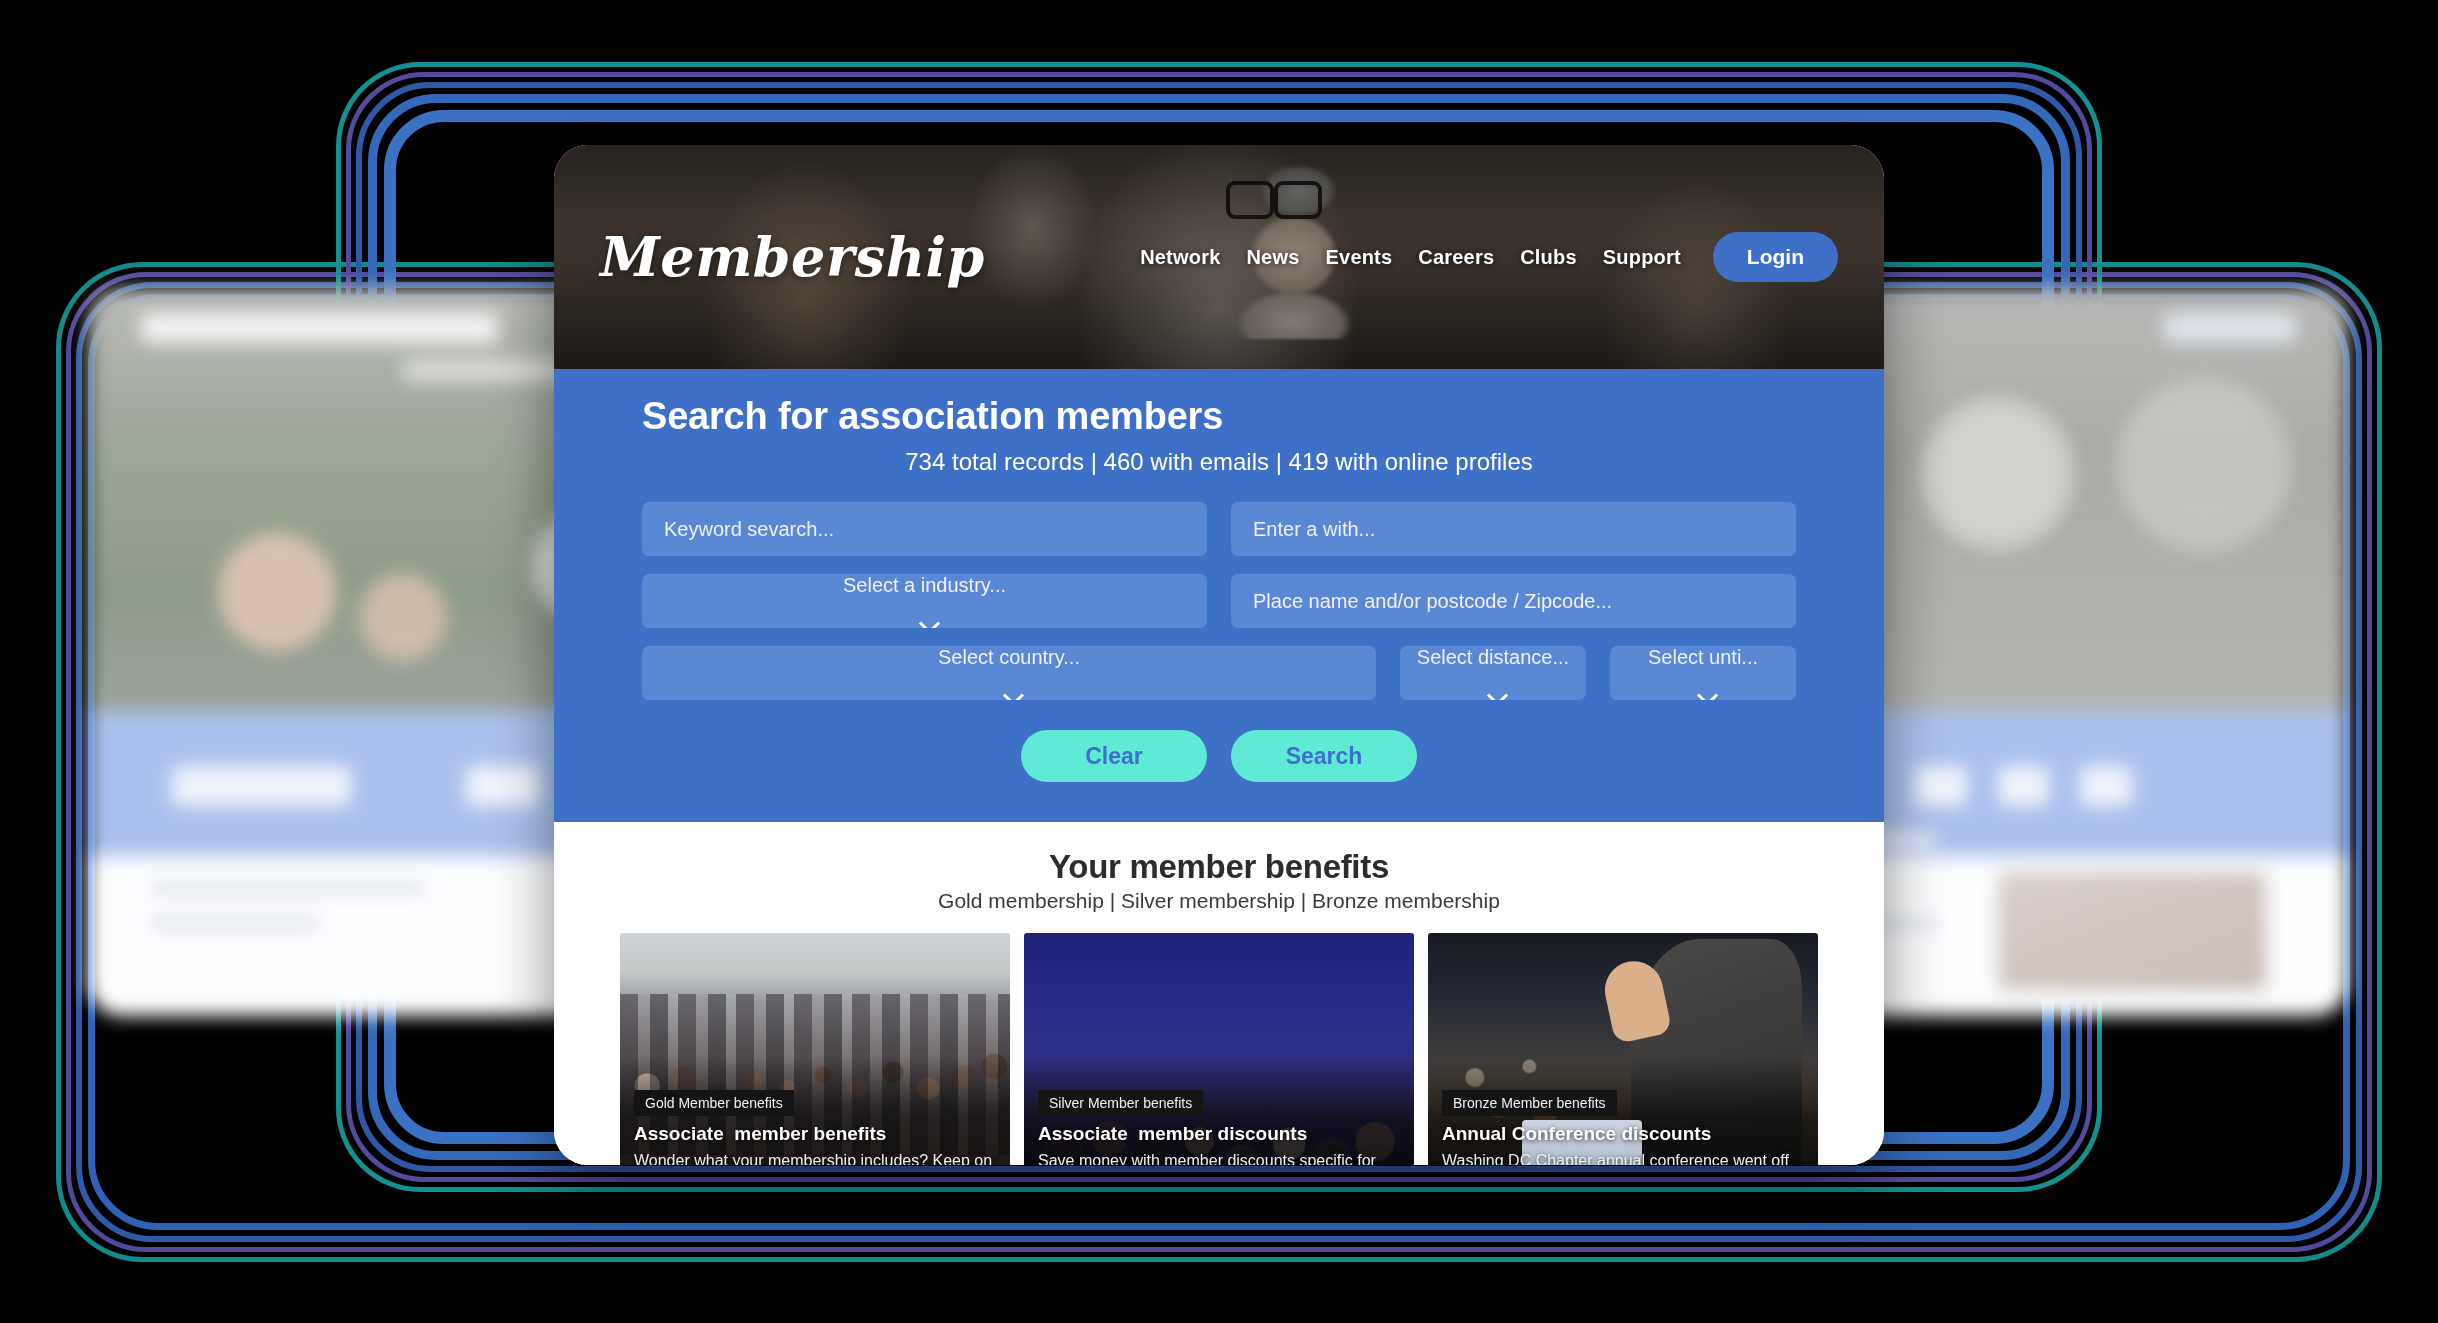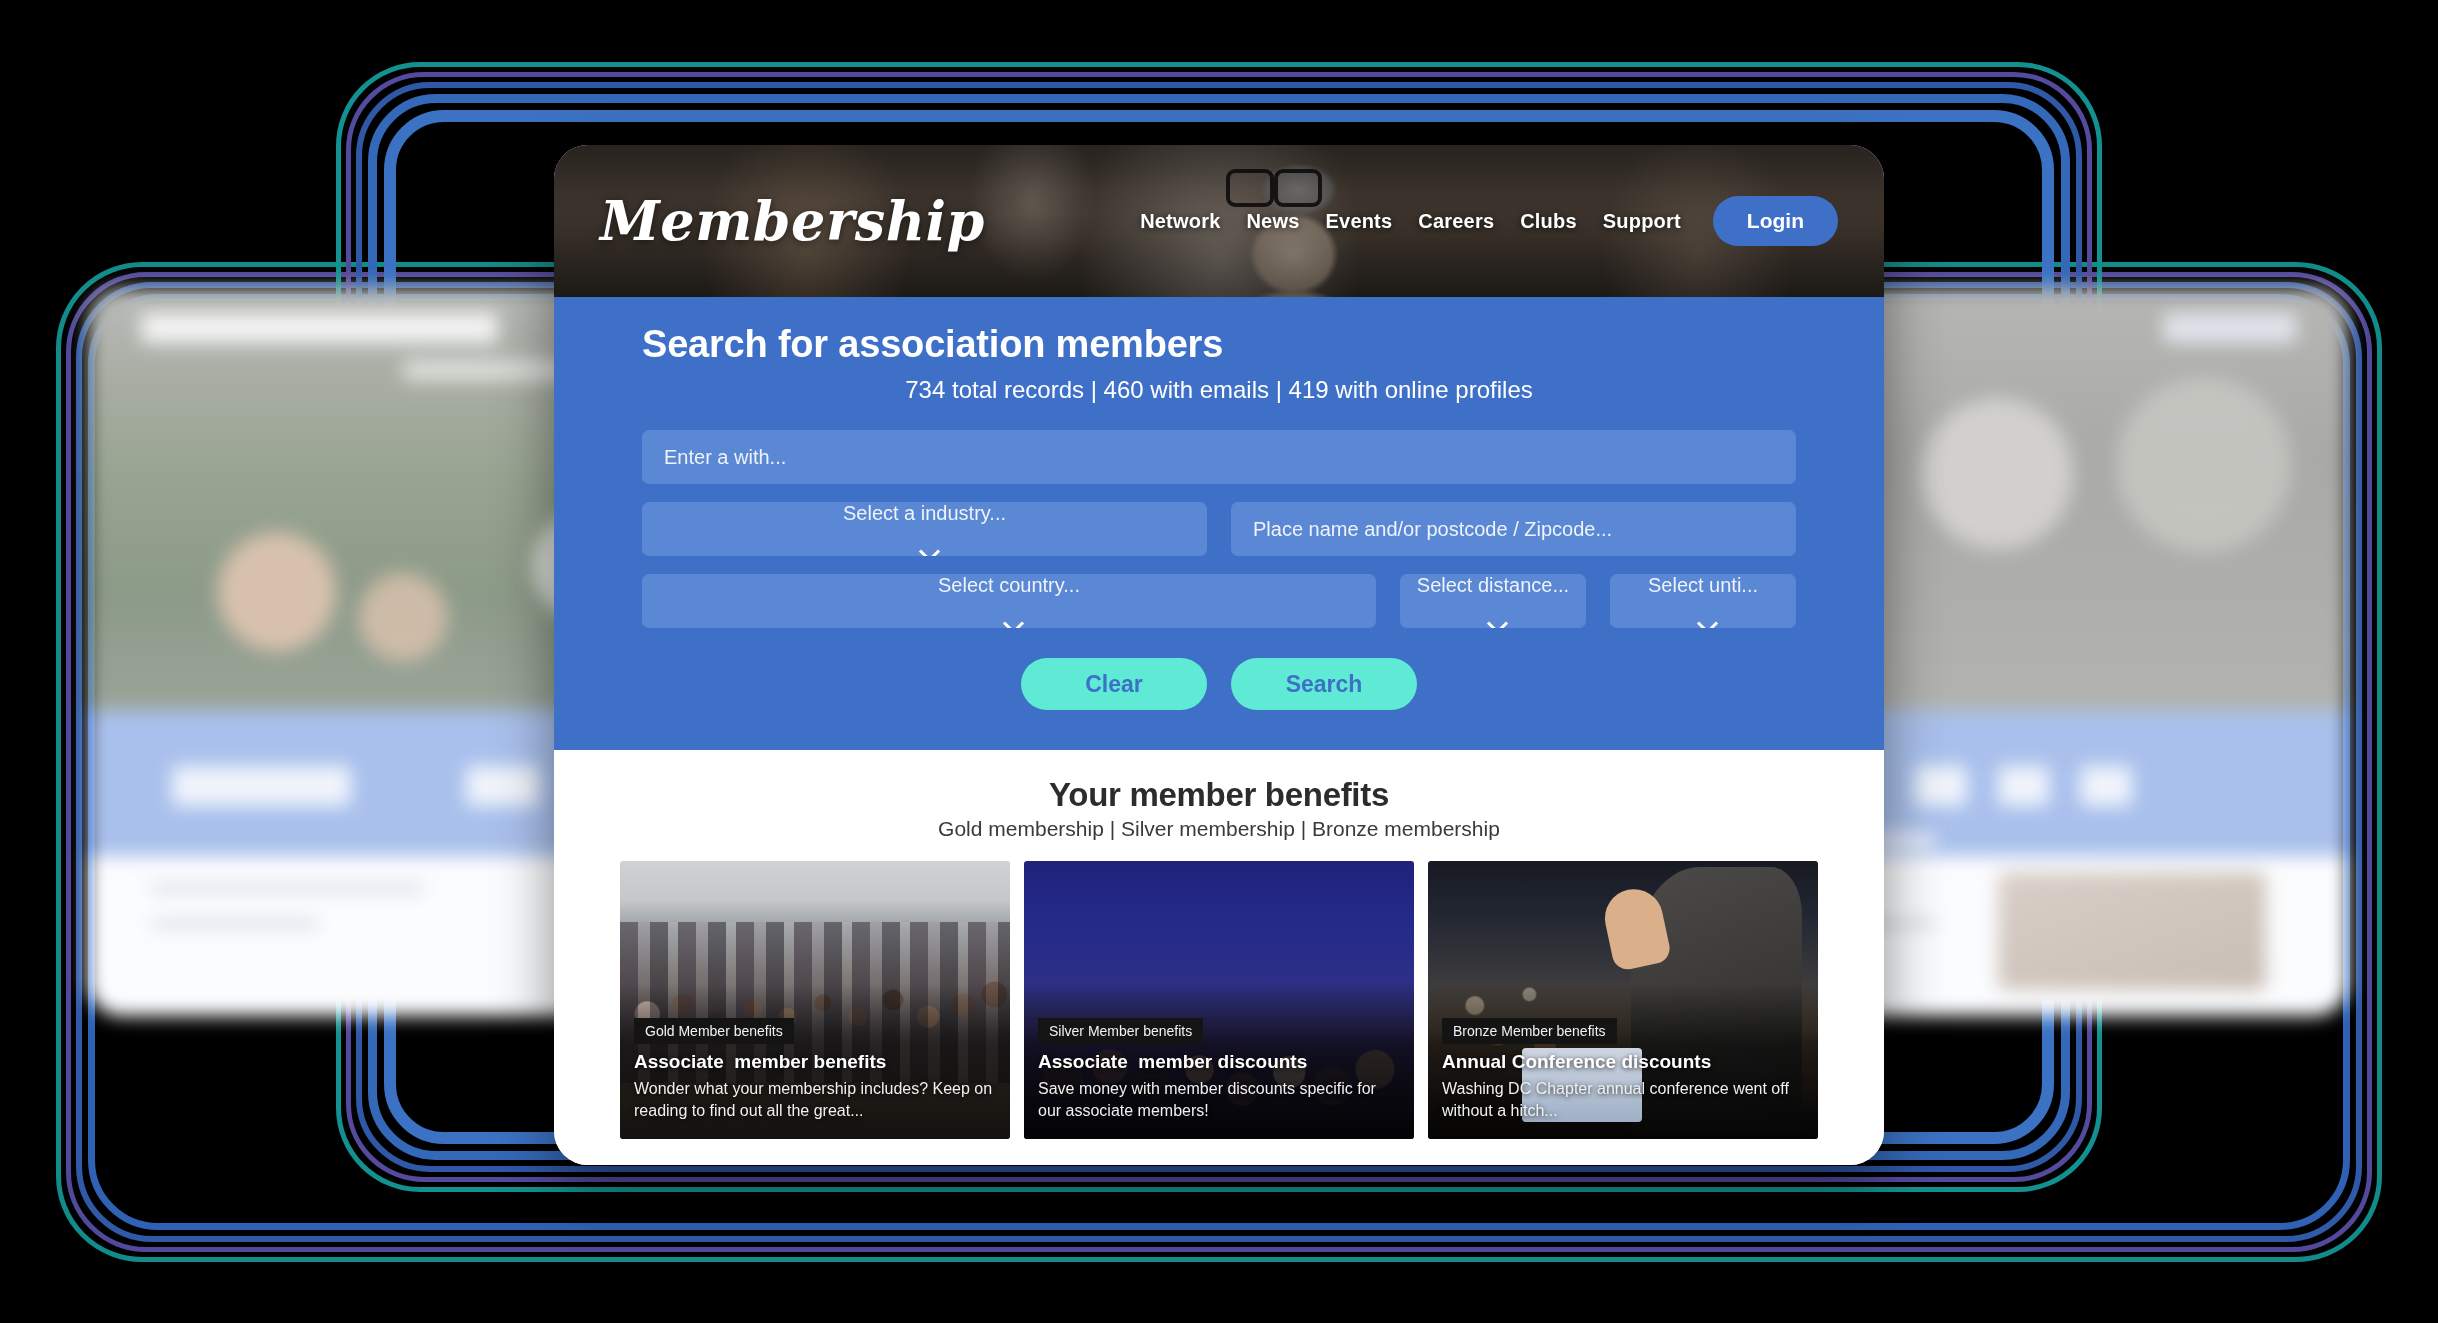--- a/index.html
+++ b/index.html
@@ -148,21 +148,21 @@
     width: 1330px; height: 1020px;
     border-radius: 34px;
     overflow: hidden;
     background: #ffffff;
     box-shadow: 0 22px 60px rgba(0,0,0,.45);
   }
 
   
   .app-header {
     position: relative;
-    height: 152px;
+    height: 224px;
     overflow: hidden;
     background: #d946ef;
   }
   .hero-photo {
     position: absolute; inset: 0;
     background:
       radial-gradient(ellipse 230px 300px at 50% 74%, rgba(190,180,172,.50) 0%, transparent 62%),
       radial-gradient(ellipse 150px 200px at 19% 70%, rgba(168,140,112,.45) 0%, transparent 70%),
       radial-gradient(ellipse 140px 180px at 86% 72%, rgba(150,130,112,.42) 0%, transparent 70%),
       radial-gradient(ellipse 90px 120px at 36% 36%, rgba(226,214,200,.30) 0%, transparent 70%),
@@ -552,20 +552,23 @@
         </nav>
       </div>
     </div>
 
     <section class="search-panel">
       <h1 class="search-title">Search for association members</h1>
       <div class="search-sub">734 total records | 460 with emails | 419 with online profiles</div>
 
       <div class="form-row">
         <div class="field col">
+          <span class="ftext">Keyword sevarch...</span>
+        </div>
+        <div class="field col">
           <span class="ftext">Enter a with...</span>
         </div>
       </div>
 
       <div class="form-row">
         <div class="field col select">
           <span class="ftext">Select a industry...</span>
           <span class="chev"></span>
         </div>
         <div class="field col">

